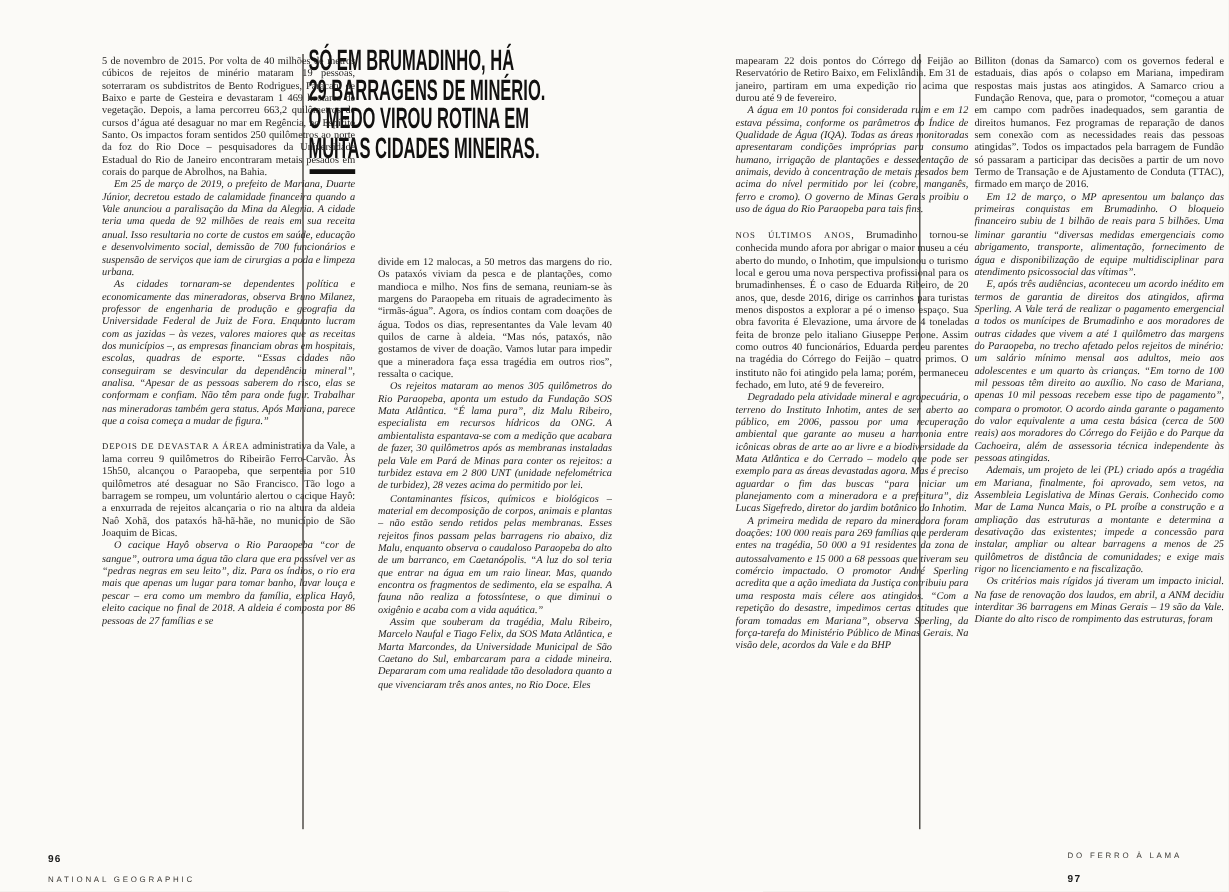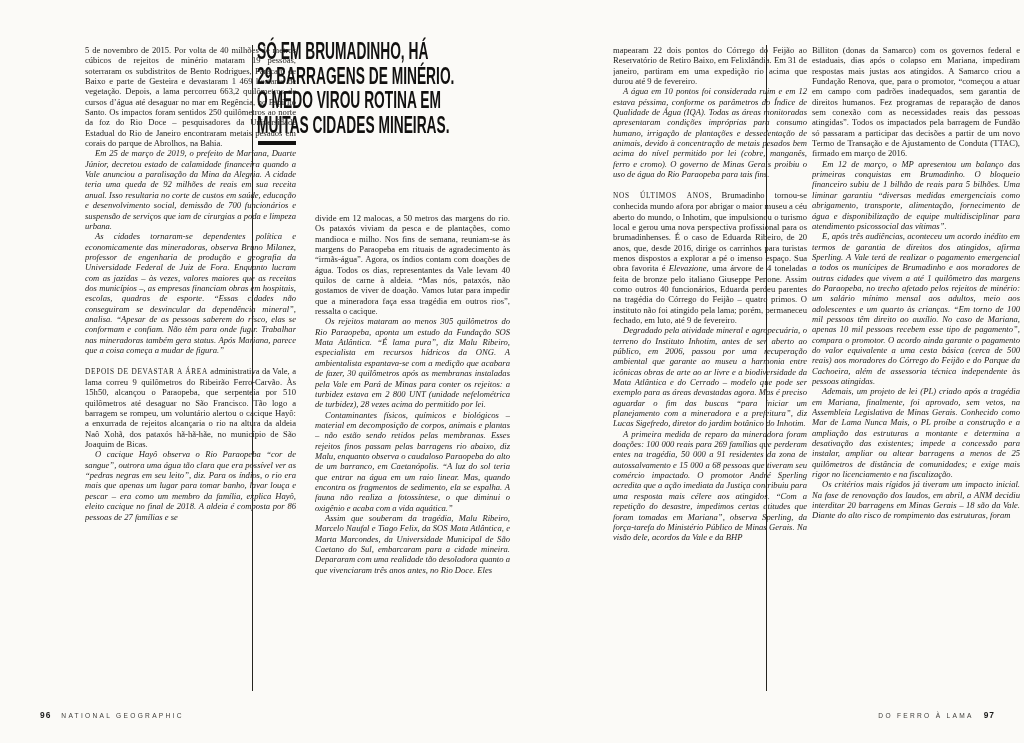--- a/index.html
+++ b/index.html
@@ -18,21 +18,21 @@
     font-size:8.6px;line-height:10.35px;text-align:justify;
     color:#1d1c1a;
     margin-left:45px;
   }
   .col p{margin:0;}
   .col p.ind{text-indent:10px;font-style:italic;}
   .col p.gap{margin-top:10.4px;}
   .caps{
     font-weight:400;font-size:7.3px;letter-spacing:0.7px;
   }
-  .italic{font-style:italic;}
+  .italic{}
   #col0{left:40px;width:211px;}
   #col1{left:270px;top:213px;width:195px;height:480px;}
   #col2{left:568px;width:194px;}
   #col3{left:767px;width:208px;}
   
   .col-rule{
     position:absolute;top:45px;height:646px;width:1px;background:#26241f;
   }
   #rule-left{left:252px;}
   #rule-right{left:766px;}
@@ -45,26 +45,26 @@
     transform:scaleX(0.56);transform-origin:0 0;
     white-space:nowrap;
   }
   .quote-rule{
     position:absolute;left:258px;top:141px;width:38px;height:3.6px;background:#121110;
   }
   
   .folio{
     position:absolute;top:710px;
     font-family:"Liberation Sans", sans-serif;
-    display:flex;align-items:baseline;gap:10px;
+    display:flex;align-items:baseline;gap:10px;flex-direction:column;
   }
   .folio .pagenum{font-weight:700;font-size:8.4px;color:#1b1b1b;letter-spacing:1px;}
   .folio .label{font-size:6.6px;letter-spacing:2.3px;color:#3c3a36;font-weight:400;}
   #folio-left{left:40px;}
-  #folio-right{right:29px;}
+  #folio-right{right:39px;}
 </style>
 </head>
 <body>
 
 <div class="spread">
 
   <div class="pull-quote">
       <div>SÓ EM BRUMADINHO, HÁ</div>
       <div>29 BARRAGENS DE MINÉRIO.</div>
       <div>O MEDO VIROU ROTINA EM</div>
@@ -90,21 +90,21 @@
       <p class="ind "><span>A água em 10 pontos foi considerada ruim e em 12 estava péssima, conforme os parâmetros do Índice de Qualidade de Água (IQA). Todas as áreas monitoradas apresentaram condições impróprias para consumo humano, irrigação de plantações e dessedentação de animais, devido à concentração de metais pesados bem acima do nível permitido por lei (cobre, manganês, ferro e cromo). O governo de Minas Gerais proibiu o uso de água do Rio Paraopeba para tais fins.</span></p>
       <p class="gap"><span class="caps">NOS ÚLTIMOS ANOS</span><span>, Brumadinho tornou-se conhecida mundo afora por abrigar o maior museu a céu aberto do mundo, o Inhotim, que impulsionou o turismo local e gerou uma nova perspectiva profissional para os brumadinhenses. É o caso de Eduarda Ribeiro, de 20 anos, que, desde 2016, dirige os carrinhos para turistas menos dispostos a explorar a pé o imenso espaço. Sua obra favorita é </span><span class="italic">Elevazione</span><span>, uma árvore de 4 toneladas feita de bronze pelo italiano Giuseppe Penone. Assim como outros 40 funcionários, Eduarda perdeu parentes na tragédia do Córrego do Feijão – quatro primos. O instituto não foi atingido pela lama; porém, permaneceu fechado, em luto, até 9 de fevereiro.</span></p>
       <p class="ind "><span>Degradado pela atividade mineral e agropecuária, o terreno do Instituto Inhotim, antes de ser aberto ao público, em 2006, passou por uma recuperação ambiental que garante ao museu a harmonia entre icônicas obras de arte ao ar livre e a biodiversidade da Mata Atlântica e do Cerrado – modelo que pode ser exemplo para as áreas devastadas agora. Mas é preciso aguardar o fim das buscas “para iniciar um planejamento com a mineradora e a prefeitura”, diz Lucas Sigefredo, diretor do jardim botânico do Inhotim.</span></p>
       <p class="ind "><span>A primeira medida de reparo da mineradora foram doações: 100 000 reais para 269 famílias que perderam entes na tragédia, 50 000 a 91 residentes da zona de autossalvamento e 15 000 a 68 pessoas que tiveram seu comércio impactado. O promotor André Sperling acredita que a ação imediata da Justiça contribuiu para uma resposta mais célere aos atingidos. “Com a repetição do desastre, impedimos certas atitudes que foram tomadas em Mariana”, observa Sperling, da força-tarefa do Ministério Público de Minas Gerais. Na visão dele, acordos da Vale e da BHP</span></p>
     </div>
   <div class="col" id="col3">
       <p class=""><span>Billiton (donas da Samarco) com os governos federal e estaduais, dias após o colapso em Mariana, impediram respostas mais justas aos atingidos. A Samarco criou a Fundação Renova, que, para o promotor, “começou a atuar em campo com padrões inadequados, sem garantia de direitos humanos. Fez programas de reparação de danos sem conexão com as necessidades reais das pessoas atingidas”. Todos os impactados pela barragem de Fundão só passaram a participar das decisões a partir de um novo Termo de Transação e de Ajustamento de Conduta (TTAC), firmado em março de 2016.</span></p>
       <p class="ind "><span>Em 12 de março, o MP apresentou um balanço das primeiras conquistas em Brumadinho. O bloqueio financeiro subiu de 1 bilhão de reais para 5 bilhões. Uma liminar garantiu “diversas medidas emergenciais como abrigamento, transporte, alimentação, fornecimento de água e disponibilização de equipe multidisciplinar para atendimento psicossocial das vítimas”.</span></p>
       <p class="ind "><span>E, após três audiências, aconteceu um acordo inédito em termos de garantia de direitos dos atingidos, afirma Sperling. A Vale terá de realizar o pagamento emergencial a todos os munícipes de Brumadinho e aos moradores de outras cidades que vivem a até 1 quilômetro das margens do Paraopeba, no trecho afetado pelos rejeitos de minério: um salário mínimo mensal aos adultos, meio aos adolescentes e um quarto às crianças. “Em torno de 100 mil pessoas têm direito ao auxílio. No caso de Mariana, apenas 10 mil pessoas recebem esse tipo de pagamento”, compara o promotor. O acordo ainda garante o pagamento do valor equivalente a uma cesta básica (cerca de 500 reais) aos moradores do Córrego do Feijão e do Parque da Cachoeira, além de assessoria técnica independente às pessoas atingidas.</span></p>
       <p class="ind "><span>Ademais, um projeto de lei (PL) criado após a tragédia em Mariana, finalmente, foi aprovado, sem vetos, na Assembleia Legislativa de Minas Gerais. Conhecido como Mar de Lama Nunca Mais, o PL proíbe a construção e a ampliação das estruturas a montante e determina a desativação das existentes; impede a concessão para instalar, ampliar ou altear barragens a menos de 25 quilômetros de distância de comunidades; e exige mais rigor no licenciamento e na fiscalização.</span></p>
-      <p class="ind "><span>Os critérios mais rígidos já tiveram um impacto inicial. Na fase de renovação dos laudos, em abril, a ANM decidiu interditar 20 barragens em Minas Gerais – 18 são da Vale. Diante do alto risco de rompimento das estruturas, foram</span></p>
+      <p class="ind "><span>Os critérios mais rígidos já tiveram um impacto inicial. Na fase de renovação dos laudos, em abril, a ANM decidiu interditar 36 barragens em Minas Gerais – 19 são da Vale. Diante do alto risco de rompimento das estruturas, foram</span></p>
     </div>
 
   <div class="col-rule" id="rule-left"></div>
   <div class="col-rule" id="rule-right"></div>
 
   <div class="folio" id="folio-left">
     <span class="pagenum">96</span>
     <span class="label">NATIONAL GEOGRAPHIC</span>
   </div>
   <div class="folio" id="folio-right">

